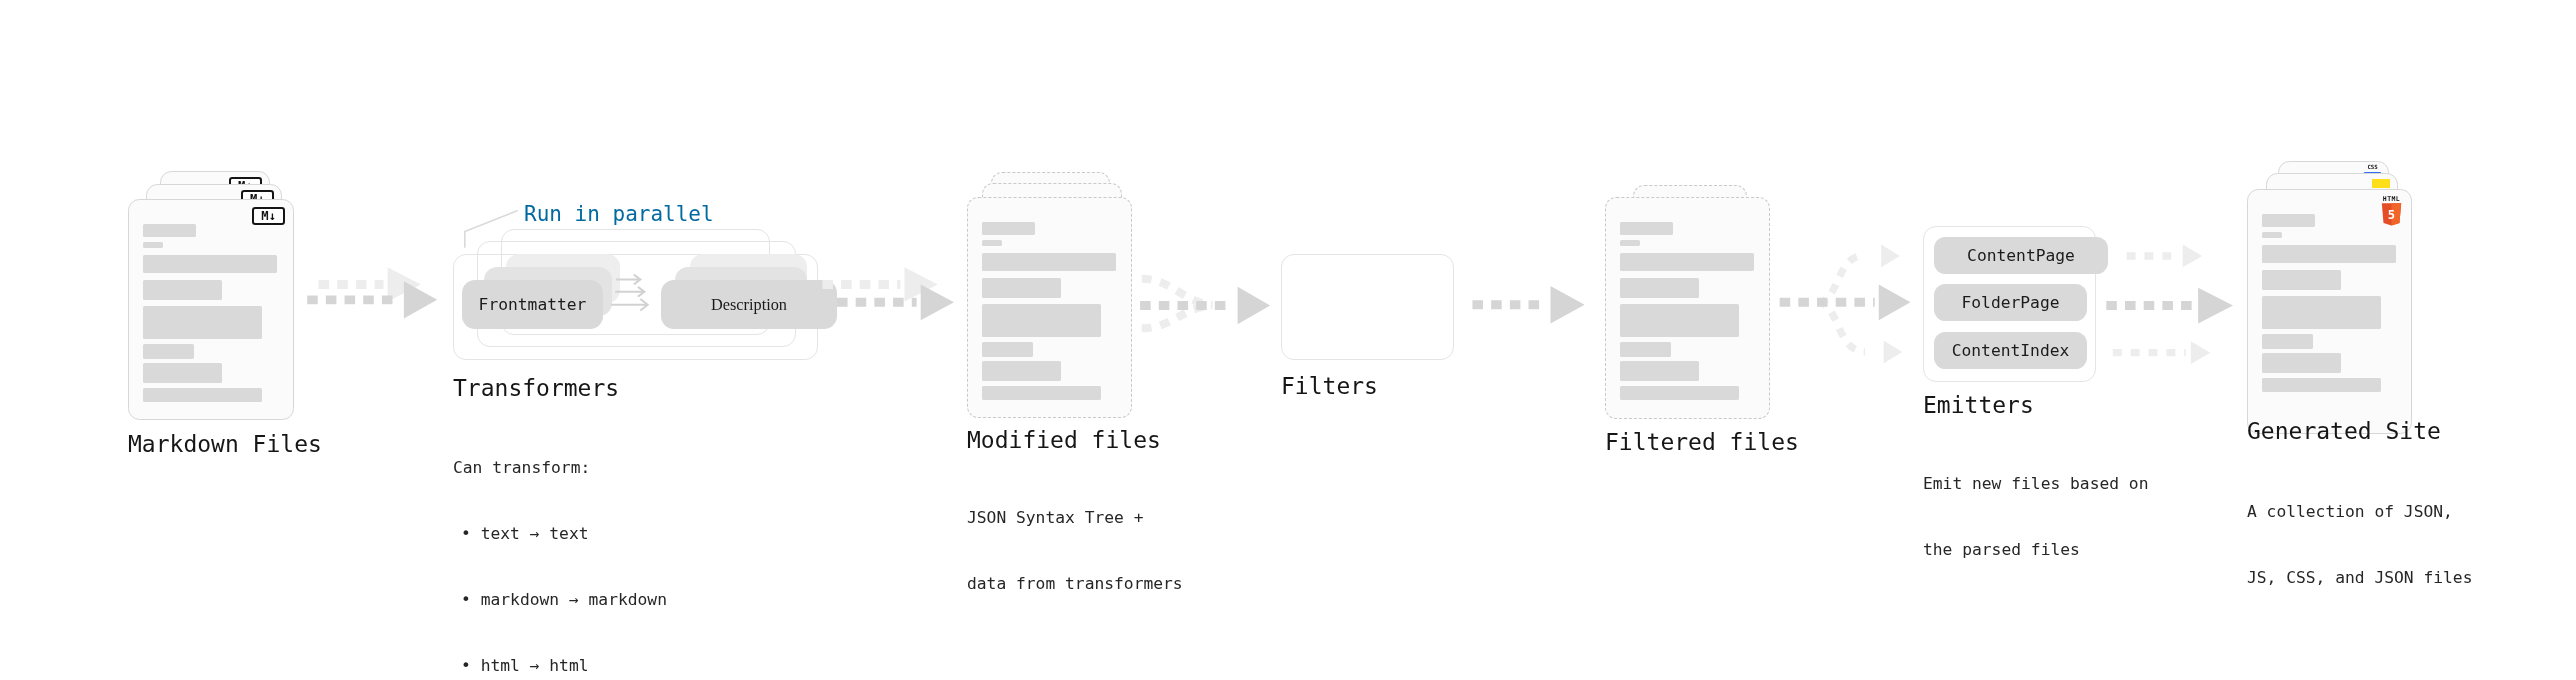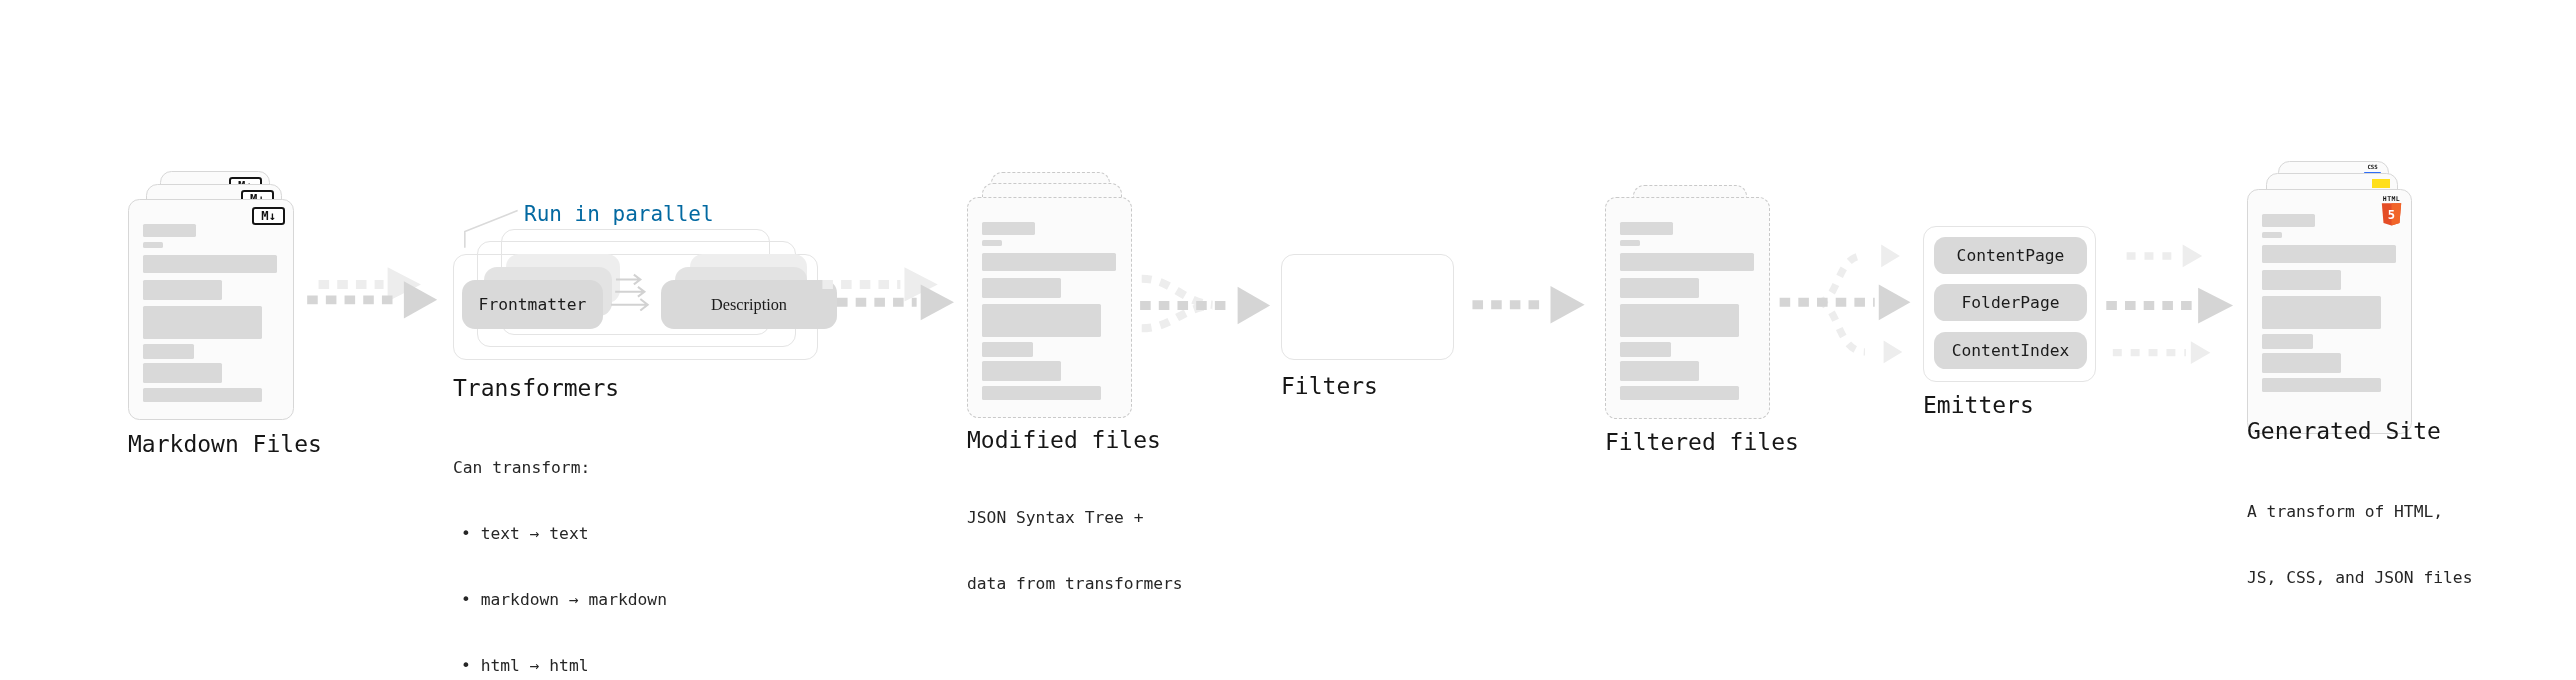--- a/index.html
+++ b/index.html
@@ -196,24 +196,28 @@
     <div class="bar b3"></div>
     <div class="bar b4"></div>
     <div class="bar b5"></div>
     <div class="bar b6"></div>
     <div class="bar b7"></div>
     <div class="bar b8"></div>
   </div>
   <div class="heading" style="left:1605px; top:429px;">Filtered files</div>
 
   <div class="white-box" style="left:1923px; top:226px; width:173px; height:156px;"></div>
-  <div class="pill" style="left:1934px; top:237px; width:153px; height:37px; border-radius:11.4px;">ContentPage</div>
+  <div class="pill" style="left:1934px; top:237px; width:174px; height:37px; border-radius:11.4px;">ContentPage</div>
   <div class="pill" style="left:1934px; top:284px; width:153px; height:37px; border-radius:11.4px;">FolderPage</div>
   <div class="pill" style="left:1934px; top:332px; width:153px; height:37px; border-radius:11.4px;">ContentIndex</div>
   <div class="heading" style="left:1923px; top:392px;">Emitters</div>
+  <div class="subtitle" style="left:1923px; top:429px;">
+    <div>Emit new files based on</div>
+    <div>the parsed files</div>
+  </div>
 
   <div class="file-card back-card" style="left:2278px; top:161px; width:111px;">
     <div class="css-badge">
       <div class="css-txt">CSS</div>
       <div class="css-bar"></div>
     </div>
   </div>
   <div class="file-card back-card" style="left:2266px; top:173px; width:132px;">
     <div class="js-badge"></div>
   </div>
@@ -230,21 +234,21 @@
     <div class="bar b2"></div>
     <div class="bar b3"></div>
     <div class="bar b4"></div>
     <div class="bar b5"></div>
     <div class="bar b6"></div>
     <div class="bar b7"></div>
     <div class="bar b8"></div>
   </div>
   <div class="heading" style="left:2247px; top:418px;">Generated Site</div>
   <div class="subtitle" style="left:2247px; top:457px;">
-    <div>A transform of HTML,</div>
+    <div>A collection of JSON,</div>
     <div>JS, CSS, and JSON files</div>
   </div>
 
   <svg class="overlay" width="2576" height="681" viewBox="0 0 3170 838">
 
     <g>
       <polyline points="637,259 572,285 572,305" fill="none" stroke="#dadada" stroke-width="2"></polyline>
     </g>
 
     <g stroke="#d2d2d2" stroke-width="2.5" fill="none">

